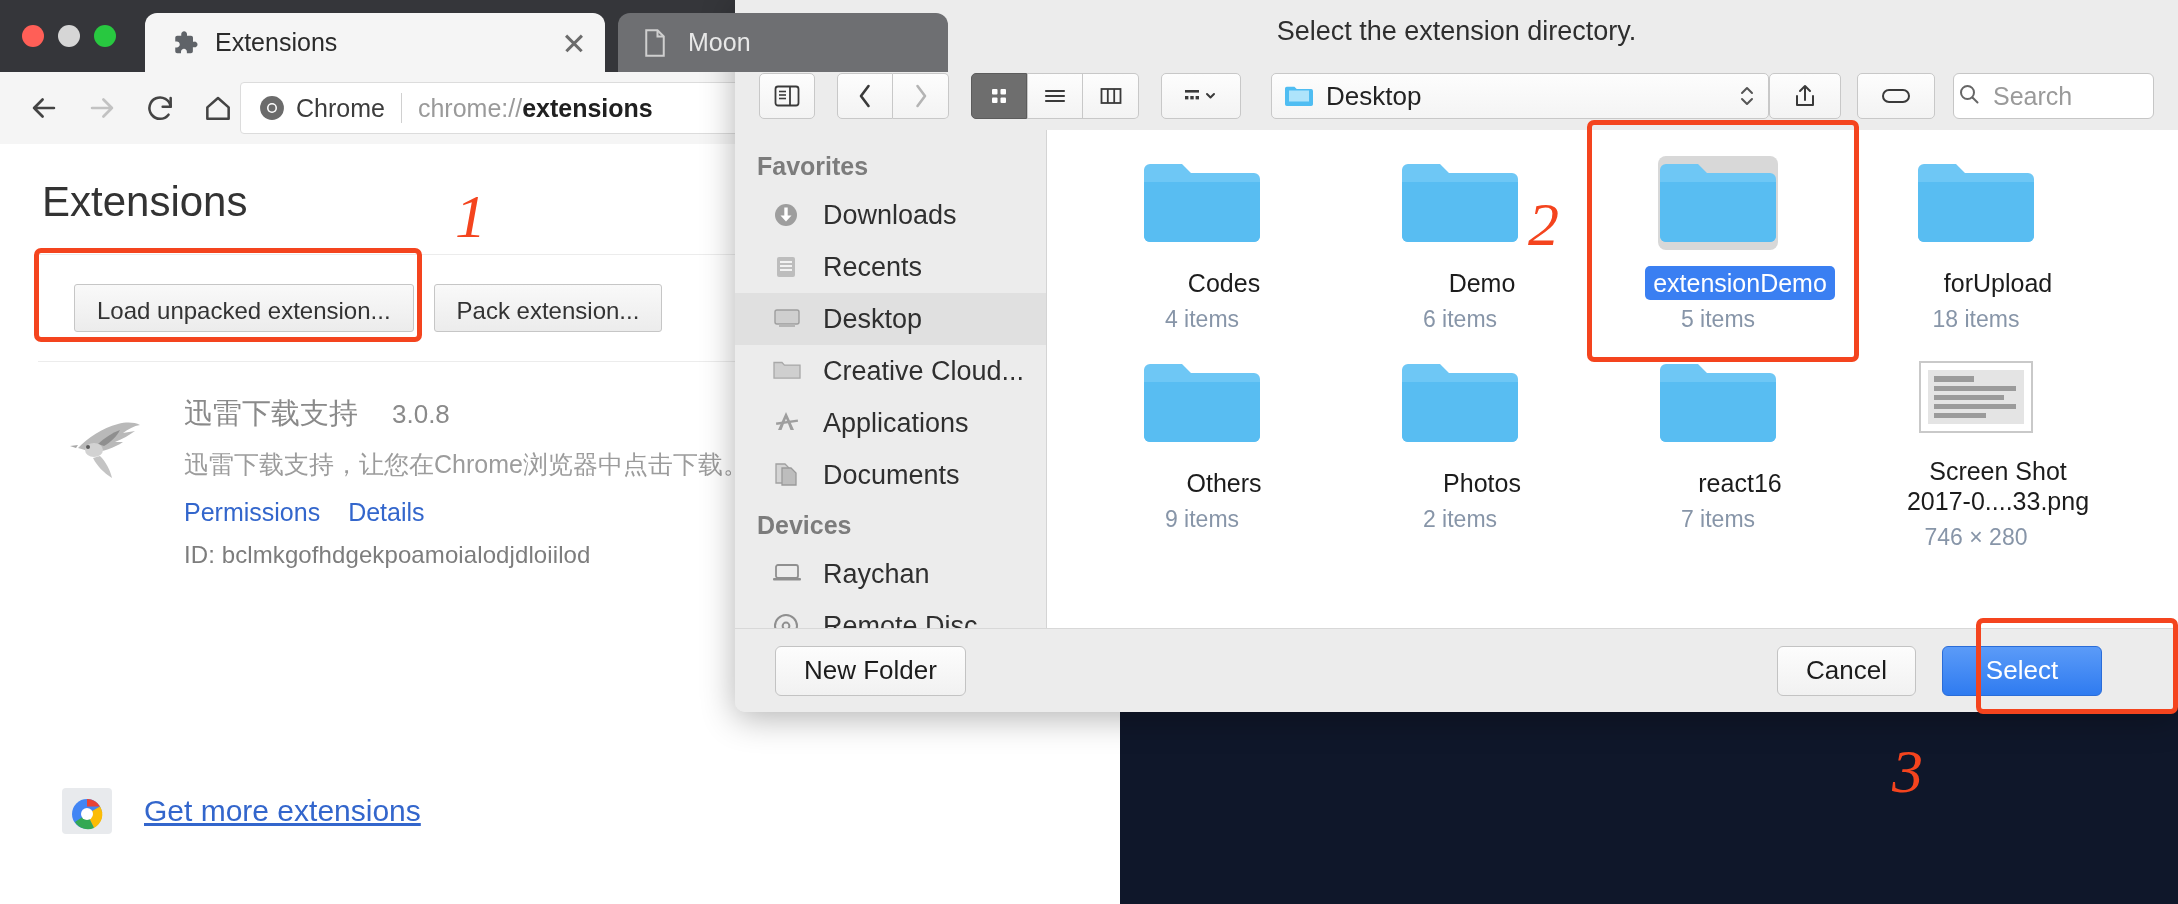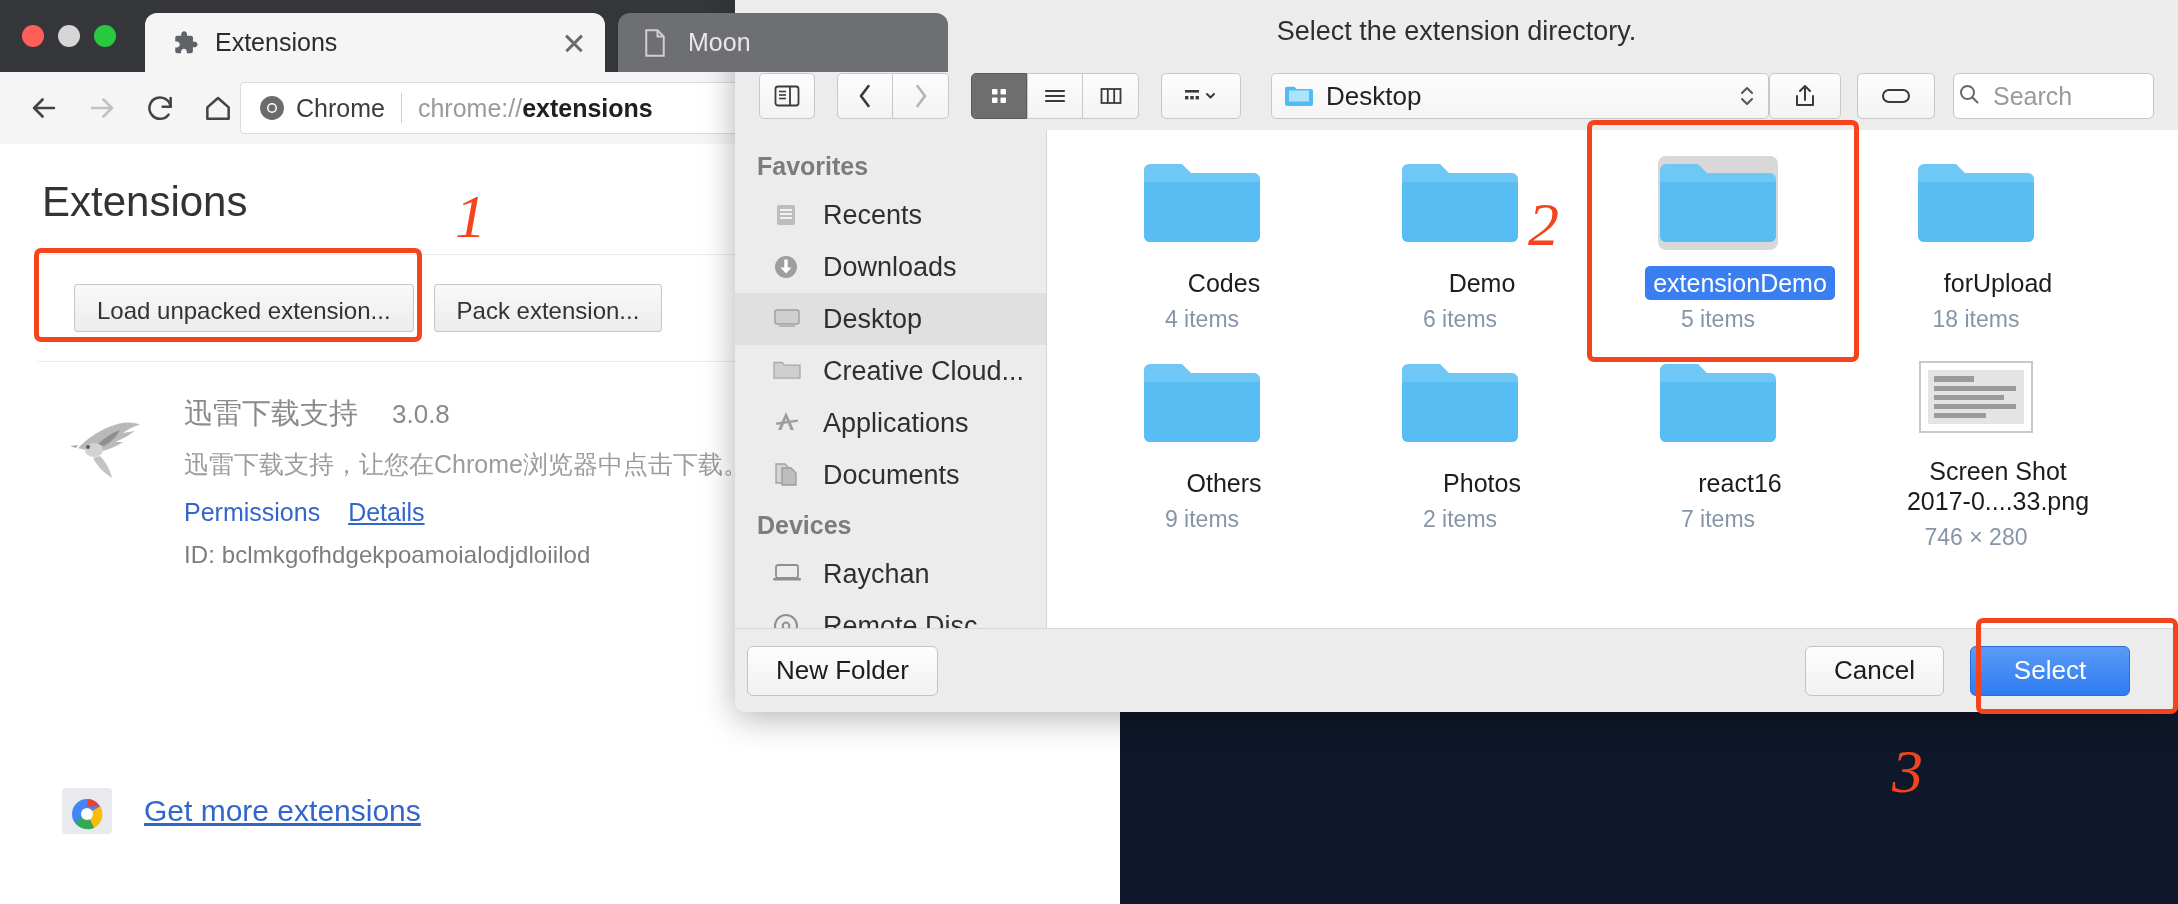--- a/index.html
+++ b/index.html
@@ -82,21 +82,21 @@
   .ext-icon {
     position:absolute; left:32px; top:10px; width:86px; height:76px;
   }
   .ext-body { position:absolute; left:146px; top:0; width:600px; }
   .ext-name-row { display:flex; align-items:baseline; gap:34px; }
   .ext-name { font-size:29px; color:#8a8a8a; }
   .ext-ver  { font-size:26px; color:#8a8a8a; }
   .ext-desc { margin-top:12px; font-size:25px; line-height:1.45; color:#9c9c9c; max-width:570px; }
   .ext-links { margin-top:16px; display:flex; gap:28px; }
   .ext-link { font-size:25px; color:#3366cc; cursor:pointer; }
-  .ext-link.u { text-decoration:underline; }
+  .ext-link.u { }
   .ext-id { margin-top:14px; font-size:24px; color:#7d7d7d; letter-spacing:0.1px; }
 
   .more-ext { position:absolute; left:60px; top:640px; display:flex; align-items:center; gap:30px; }
   .more-ext-icon { width:54px; height:54px; position:relative; }
   .more-ext-text { font-size:30px; color:#3366cc; text-decoration:underline; cursor:pointer; }
 
   
   .dialog {
     position:absolute; left:735px; top:0; width:1443px; height:712px;
     background:#ececec; border-radius:0 0 10px 10px;
@@ -165,21 +165,21 @@
     margin-top:16px; font-size:25px; color:#1c1c1c; text-align:center;
     line-height:1.2; padding:2px 8px; border-radius:5px; max-width:250px;margin-left:44px;
   }
   .file-name.sel { background:#3a7ff2; color:#fff; }
   .file-sub { margin-top:6px; font-size:23px; color:#8795a8; }
   .file-cell.highlighted .folder-ico-wrap { background:#d8d8d8; border-radius:8px; }
 
   .dlg-footer {
     position:absolute; left:0; bottom:0; width:100%; height:84px;
     background:#ececec; border-top:1px solid #d8d8d8;
-    display:flex; align-items:center; padding:0 12px;
+    display:flex; align-items:center; padding:0 40px;
   }
   .btn-mac {
     height:50px; padding:0 28px; border-radius:6px; font-size:26px;
     border:1px solid #c3c3c3; background:linear-gradient(#fdfdfd,#f1f1f1);
     color:#1c1c1c; cursor:pointer; font-family:"Liberation Sans", sans-serif;
   }
   .btn-mac.primary { background:linear-gradient(#5b9bf8,#2f7bf0); border-color:#2a6cd8; color:#fff; }
   .footer-spacer { flex:1; }
 
   
@@ -423,39 +423,39 @@
     </div>
 
     <div class="dlg-body">
 
       <div class="dlg-sidebar">
         <div class="sb-head">Favorites</div>
 
         <div class="sb-item">
           <span class="sb-ico">
             <svg width="30" height="30" viewBox="0 0 30 30">
+                <circle cx="15" cy="15" r="11" fill="#9e9e9e"></circle>
+                <path fill="#fff" d="M13.3 7.5h3.4v8h3.8L15 21.5 9.5 15.5h3.8z"></path>
+              </svg>
+          </span>
+          <span class="sb-label">Downloads</span>
+        </div>
+
+        <div class="sb-item">
+          <span class="sb-ico">
+            <svg width="30" height="30" viewBox="0 0 30 30">
                 <rect x="6" y="5" width="18" height="20" rx="2" fill="#bdbdbd"></rect>
                 <g stroke="#fff" stroke-width="1.6">
                   <line x1="9" y1="10" x2="21" y2="10"></line>
                   <line x1="9" y1="14" x2="21" y2="14"></line>
                   <line x1="9" y1="18" x2="21" y2="18"></line>
                 </g>
               </svg>
           </span>
           <span class="sb-label">Recents</span>
-        </div>
-
-        <div class="sb-item">
-          <span class="sb-ico">
-            <svg width="30" height="30" viewBox="0 0 30 30">
-                <circle cx="15" cy="15" r="11" fill="#9e9e9e"></circle>
-                <path fill="#fff" d="M13.3 7.5h3.4v8h3.8L15 21.5 9.5 15.5h3.8z"></path>
-              </svg>
-          </span>
-          <span class="sb-label">Downloads</span>
         </div>
 
         <div class="sb-item selected">
           <span class="sb-ico">
             <svg width="32" height="28" viewBox="0 0 32 28">
                 <rect x="4" y="6" width="24" height="14" rx="2" fill="#cfcfcf" stroke="#9e9e9e" stroke-width="1.4"></rect>
                 <rect x="8" y="20" width="16" height="3" fill="#b5b5b5"></rect>
               </svg>
           </span>
           <span class="sb-label">Desktop</span>

